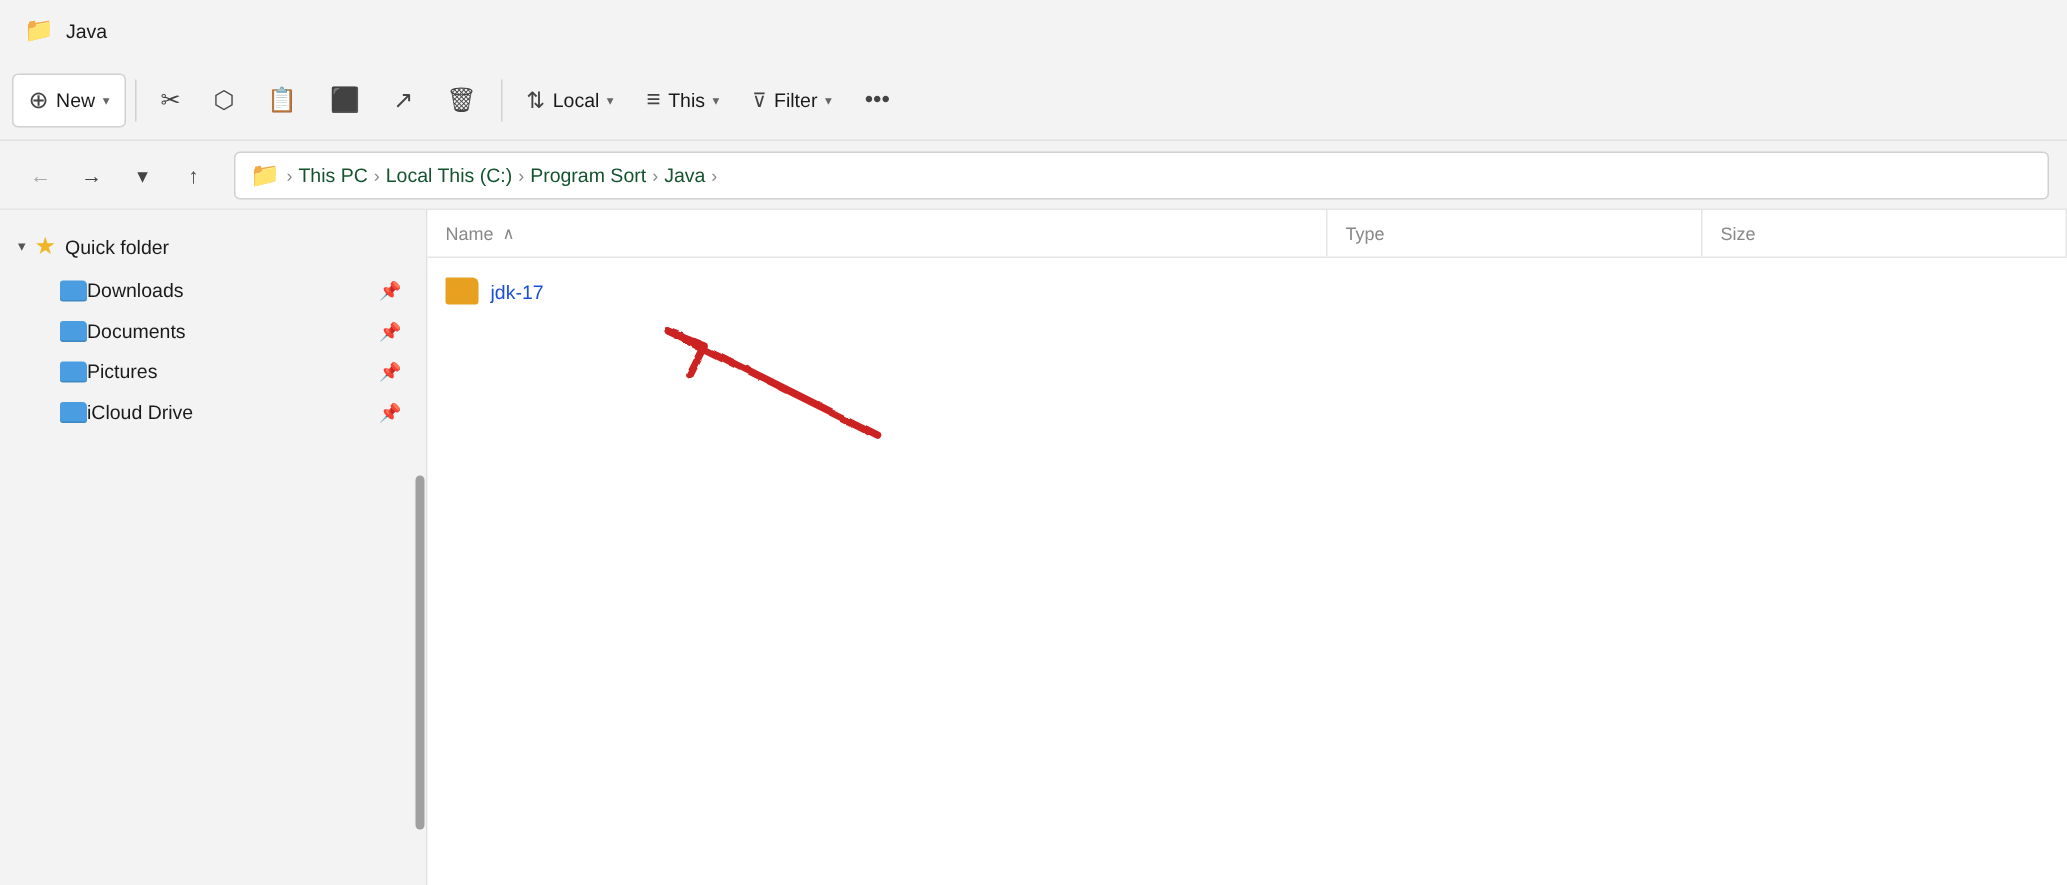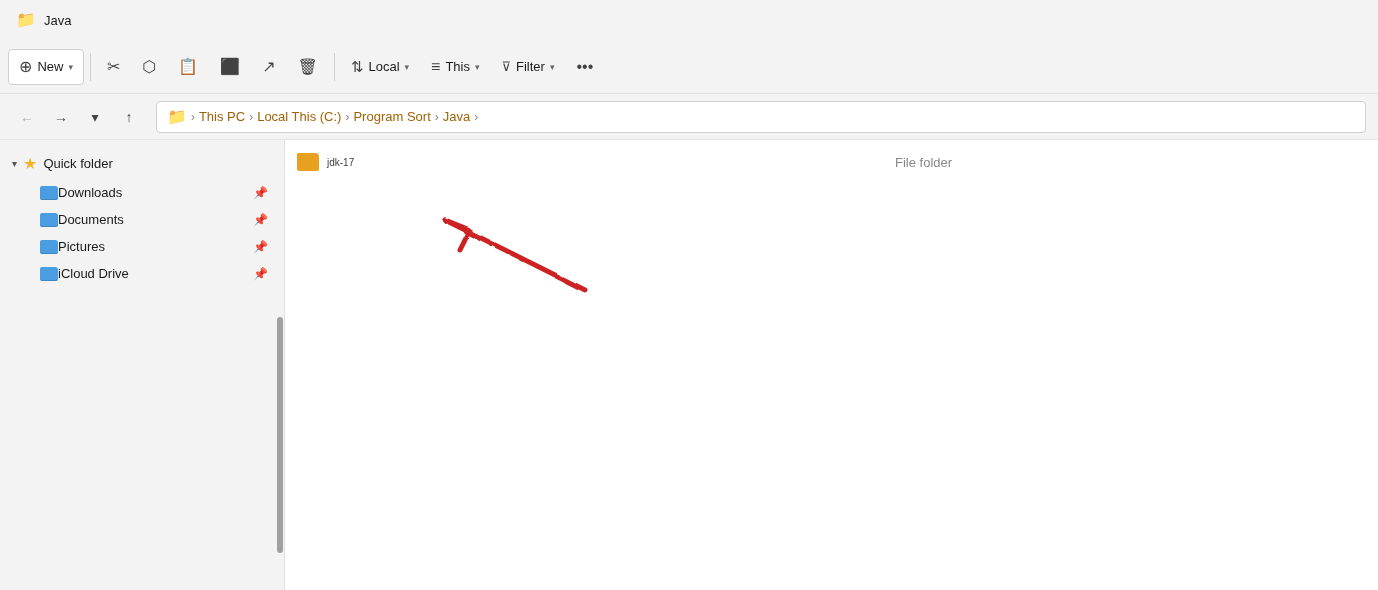--- a/index.html
+++ b/index.html
@@ -110,21 +110,21 @@
       margin-left: 8px;
       font-size: 13px;
       color: #1a1a1a;
       gap: 4px;
     }
     .breadcrumb-sep {
       color: #888;
       font-size: 12px;
     }
     .breadcrumb-item {
-      color: #a16207;
+      color: #14532d;
       font-size: 13px;
     }
     .breadcrumb-folder-icon {
       font-size: 16px;
       color: #e8a020;
     }
 
     
     .content-wrapper {
       display: flex;
@@ -237,22 +237,22 @@
       padding: 0 12px;
       gap: 8px;
     }
     .file-icon {
       font-size: 20px;
       color: #e8a020;
       width: 24px;
       text-align: center;
     }
     .file-name {
-      font-size: 10px;
-      color: #404040;
+      font-size: 13px;
+      color: #1d4ed8;
       width: 560px;
     }
     .file-type {
       font-size: 13px;
       color: #888;
       width: 250px;
     }
     .file-size {
       font-size: 13px;
       color: #888;
@@ -380,26 +380,37 @@
       <span class="sidebar-pin">📌</span>
     </div>
 
     <div class="scrollbar-track">
       <div class="scrollbar-thumb"></div>
     </div>
   </div>
 
   <div class="file-pane">
 
+    <div class="file-pane-header">
+      <div class="col-header col-name">
+        <span>Name</span>
+        <span class="collapse-arrow">∧</span>
+      </div>
+      <div class="col-header col-type">
+        <span>Type</span>
+      </div>
+      <div class="col-header col-size">
+        <span>Size</span>
+      </div>
+    </div>
 
     <div class="file-list">
       <div class="file-row" style="position:relative;">
         <span class="file-icon" style="display: inline-block; width: 22px; height: 18px; background: rgb(232, 160, 32); border-radius: 1px 4px 2px 2px; font-size: 0px; vertical-align: middle; position: relative;">📁</span>
         <span class="file-name">jdk-17</span>
-        <span class="file-type">File folder</span>
         <span class="file-size"></span>
       </div>
     </div>
 
     <div class="arrow-annotation">
       <svg width="220" height="120" viewBox="0 0 220 120">
 
         <defs>
           <filter id="roughness">
             <feTurbulence type="fractalNoise" baseFrequency="0.04" numOctaves="5" result="noise"></feTurbulence>

